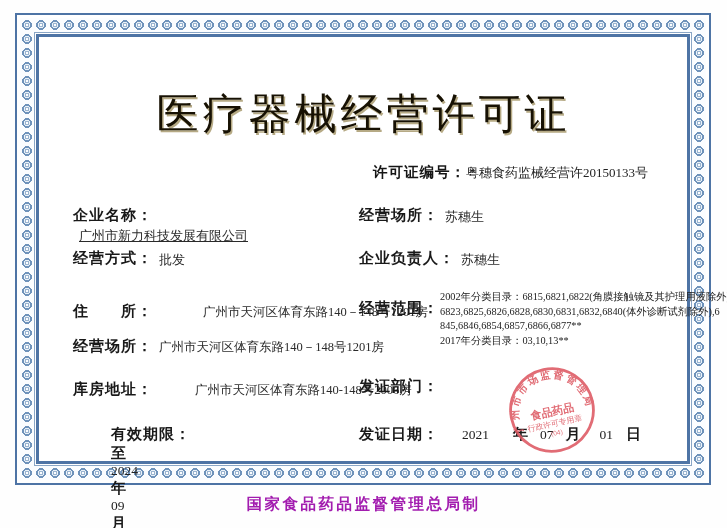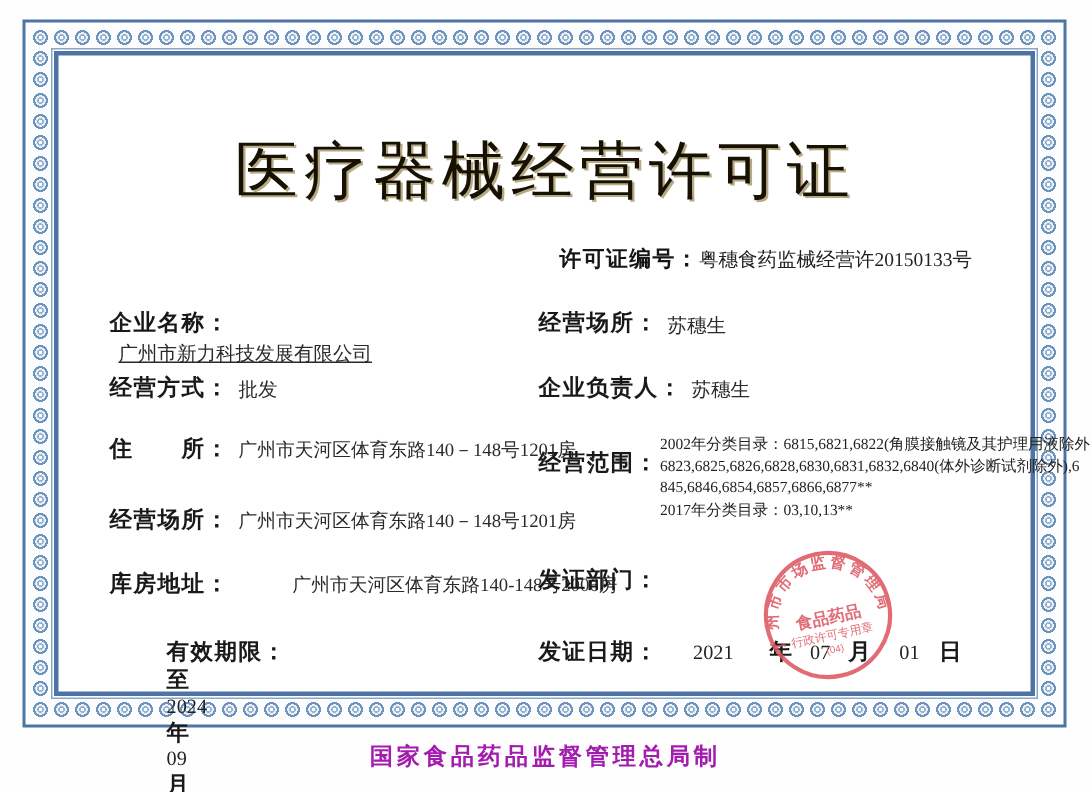--- a/index.html
+++ b/index.html
@@ -85,21 +85,21 @@
   <div class="row" style="left:73px; top:206px;flex-direction:column;">
     <span class="lbl">企业名称：</span>
     <span class="val" style="font-size:13px;text-decoration:underline;">广州市新力科技发展有限公司</span>
   </div>
 
   <div class="row" style="left:73px; top:249px;">
     <span class="lbl">经营方式：</span>
     <span class="val" style="font-size:13px;">批发</span>
   </div>
 
-  <div class="row" style="left:73px; top:290px;">
+  <div class="row" style="left:73px; top:302px;gap:44px;">
     <span class="lbl">住　　所：</span>
     <span class="val">广州市天河区体育东路140－148号1201房</span>
   </div>
 
   <div class="row" style="left:73px; top:337px;">
     <span class="lbl">经营场所：</span>
     <span class="val">广州市天河区体育东路140－148号1201房</span>
   </div>
 
   <div class="row" style="left:73px; top:380px;gap:36px;">

